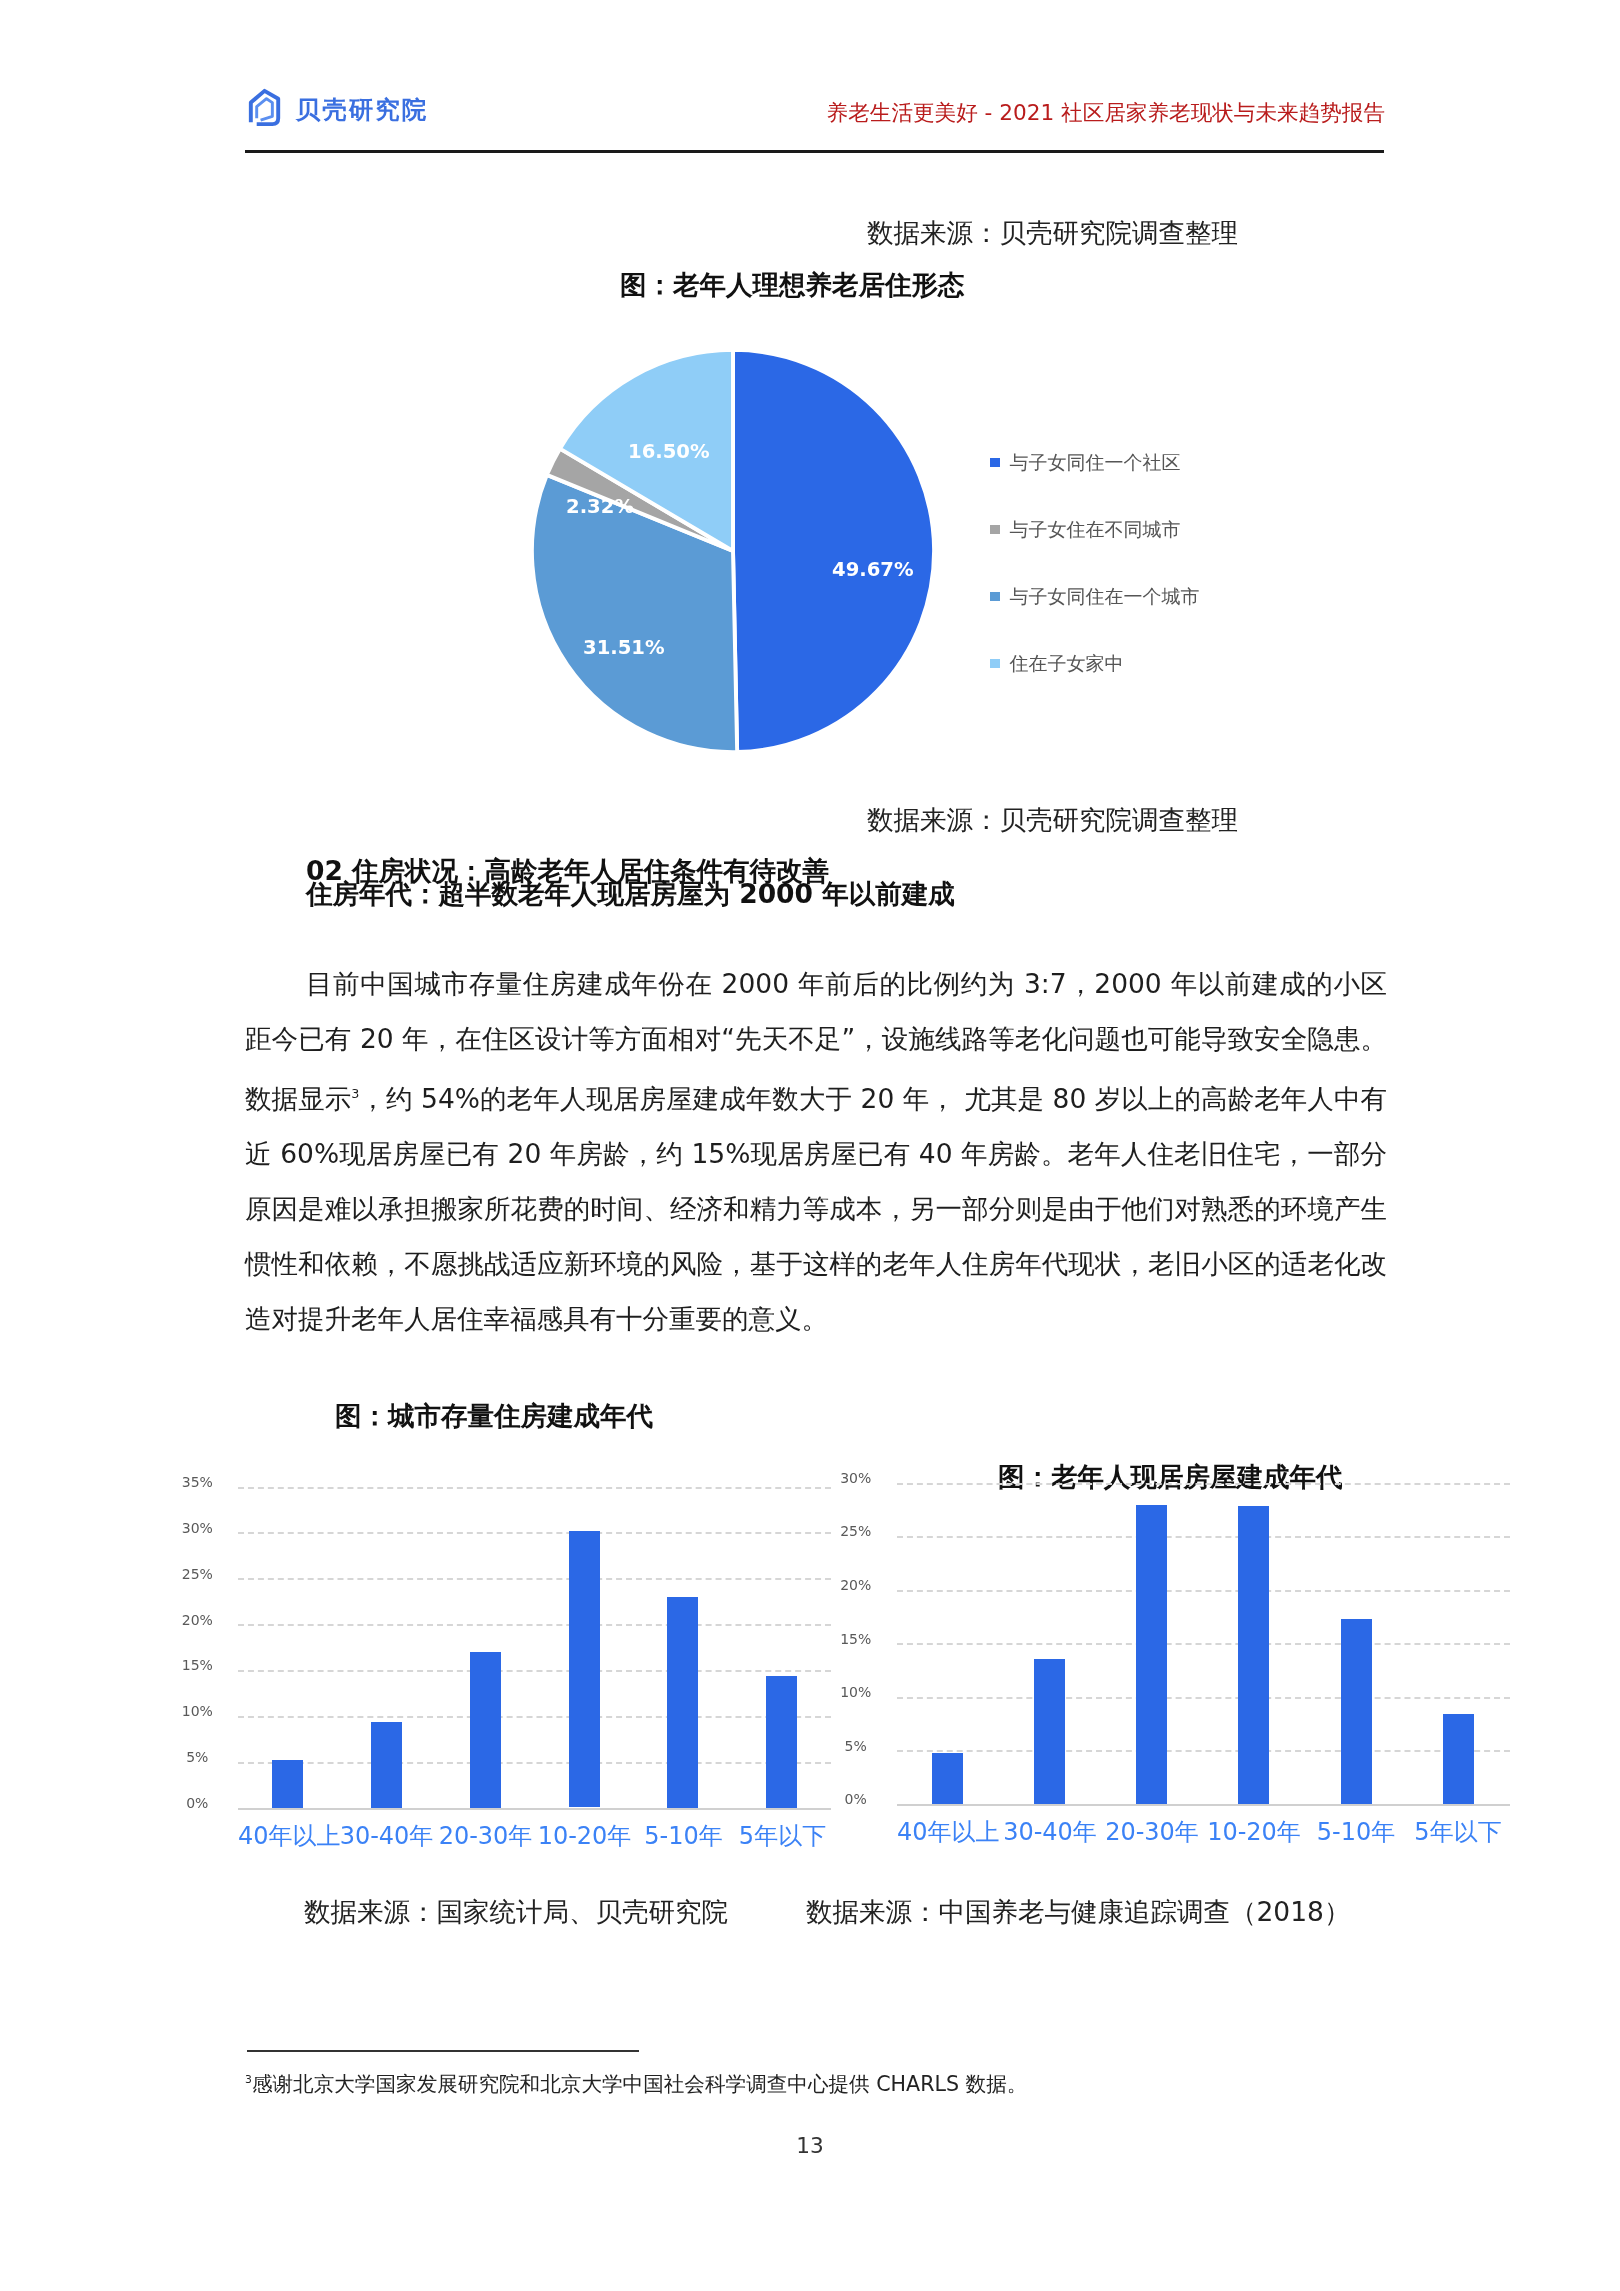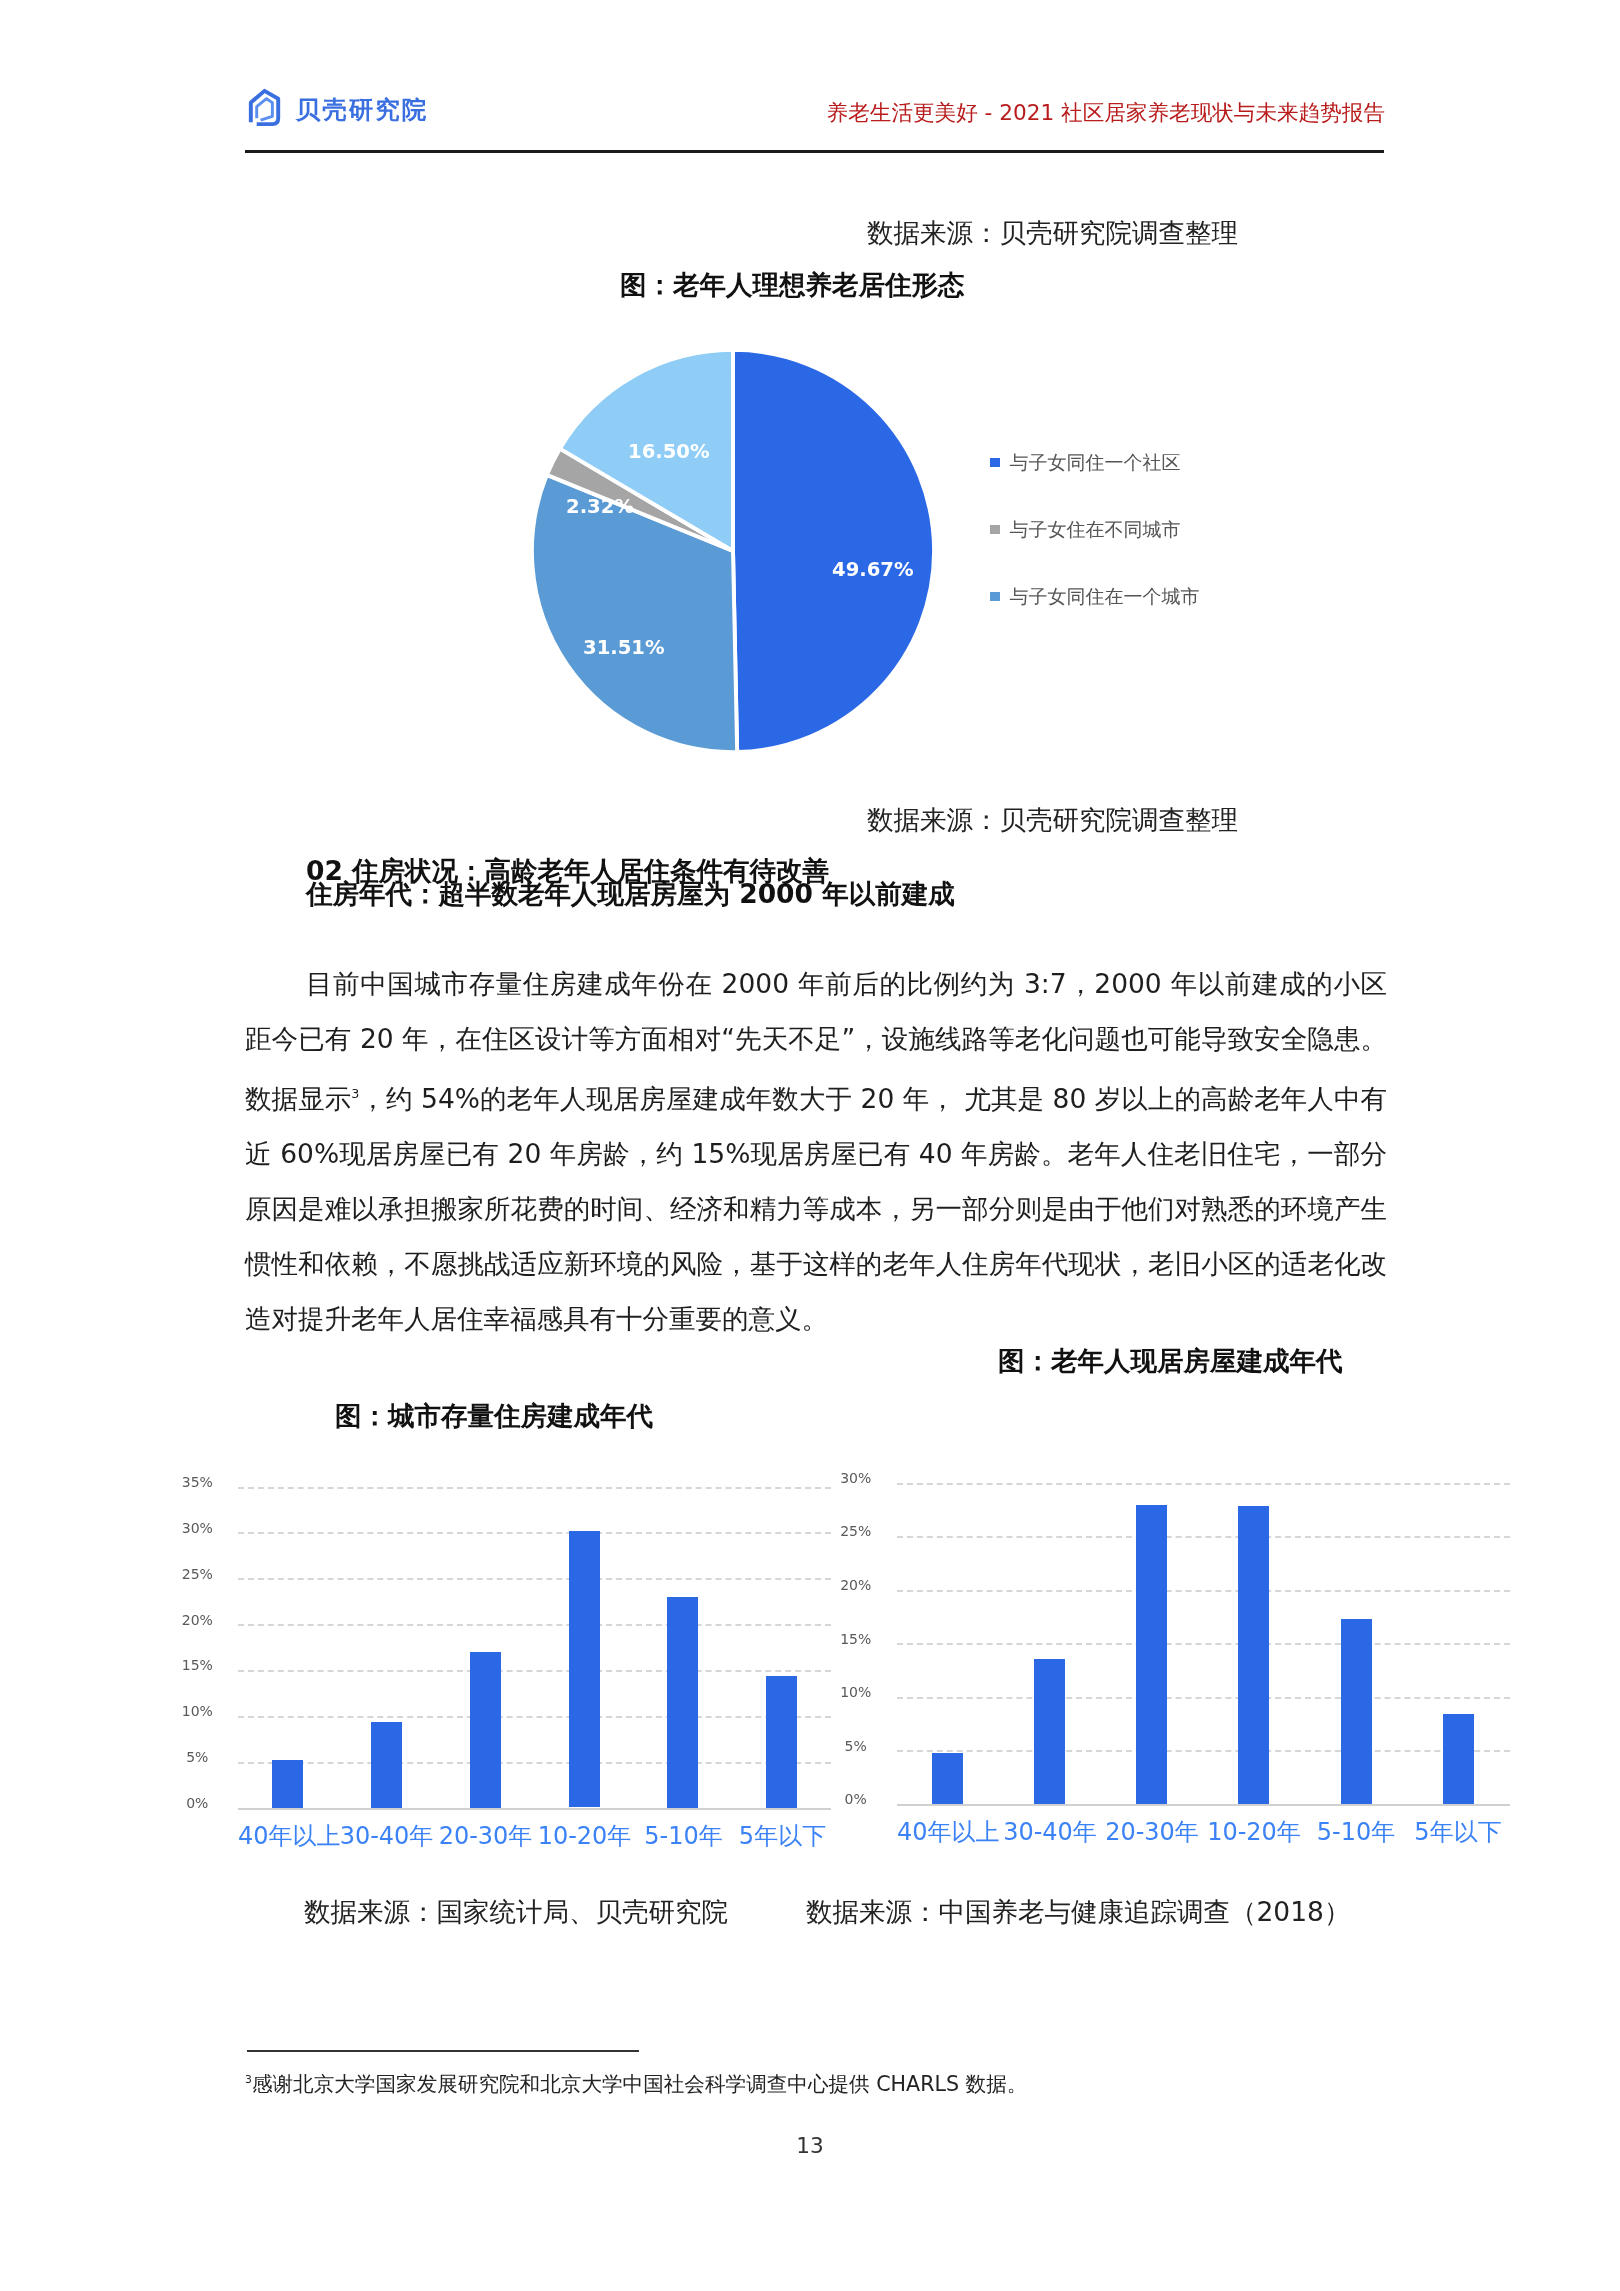--- a/index.html
+++ b/index.html
@@ -71,31 +71,35 @@
       <span>与子女同住一个社区</span>
     </div>
     <div class="legend-item">
       <span class="legend-swatch" style="background: rgb(165, 165, 165);"></span>
       <span>与子女住在不同城市</span>
     </div>
     <div class="legend-item">
       <span class="legend-swatch" style="background: rgb(91, 155, 213);"></span>
       <span>与子女同住在一个城市</span>
     </div>
+    <div class="legend-item">
+      <span class="legend-swatch" style="background: rgb(143, 205, 247);"></span>
+      <span>住在子女家中</span>
+    </div>
   </div>
 
 <div class="abs source" style="left:867px; top:802px;">数据来源：贝壳研究院调查整理</div>
 
 <div class="abs h2" style="left:306px; top:853px;">02  住房状况：高龄老年人居住条件有待改善</div>
 <div class="abs h2" style="left:306px; top:876px;">住房年代：超半数老年人现居房屋为 2000 年以前建成</div>
 
 <div class="abs para"><span>目前中国城市存量住房建成年份在 2000 年前后的比例约为 3:7，2000 年以前建成的小区距今已有 20 年，在住区设计等方面相对“先天不足”，设施线路等老化问题也可能导致安全隐患。数据显示</span><sup>3</sup><span>，约 54%的老年人现居房屋建成年数大于 20 年， 尤其是 80 岁以上的高龄老年人中有近 60%现居房屋已有 20 年房龄，约 15%现居房屋已有 40 年房龄。老年人住老旧住宅，一部分原因是难以承担搬家所花费的时间、经济和精力等成本，另一部分则是由于他们对熟悉的环境产生惯性和依赖，不愿挑战适应新环境的风险，基于这样的老年人住房年代现状，老旧小区的适老化改造对提升老年人居住幸福感具有十分重要的意义。</span></div>
 
 <div class="abs fig-title" style="left:335px; top:1398px;">图：城市存量住房建成年代</div>
-<div class="abs fig-title" style="left:998px; top:1343px;">图：老年人现居房屋建成年代</div>
+<div class="abs fig-title" style="left:998px; top:1459px;">图：老年人现居房屋建成年代</div>
 
 <div class="bar-chart" id="bar-left" style="left:157px; top:1460px; width:686px; height:412px;">
     <div class="axis-label" style="left: 10.8px; top: 335px;">0%</div>
     <div class="base-line" style="left: 81px; width: 593px; top: 348px;"></div>
     <div class="axis-label" style="left: 10.8px; top: 289px;">5%</div>
     <div class="grid-line" style="left: 81px; width: 593px; top: 302px;"></div>
     <div class="axis-label" style="left: 10.8px; top: 243px;">10%</div>
     <div class="grid-line" style="left: 81px; width: 593px; top: 256px;"></div>
     <div class="axis-label" style="left: 10.8px; top: 197px;">15%</div>
     <div class="grid-line" style="left: 81px; width: 593px; top: 210px;"></div>

